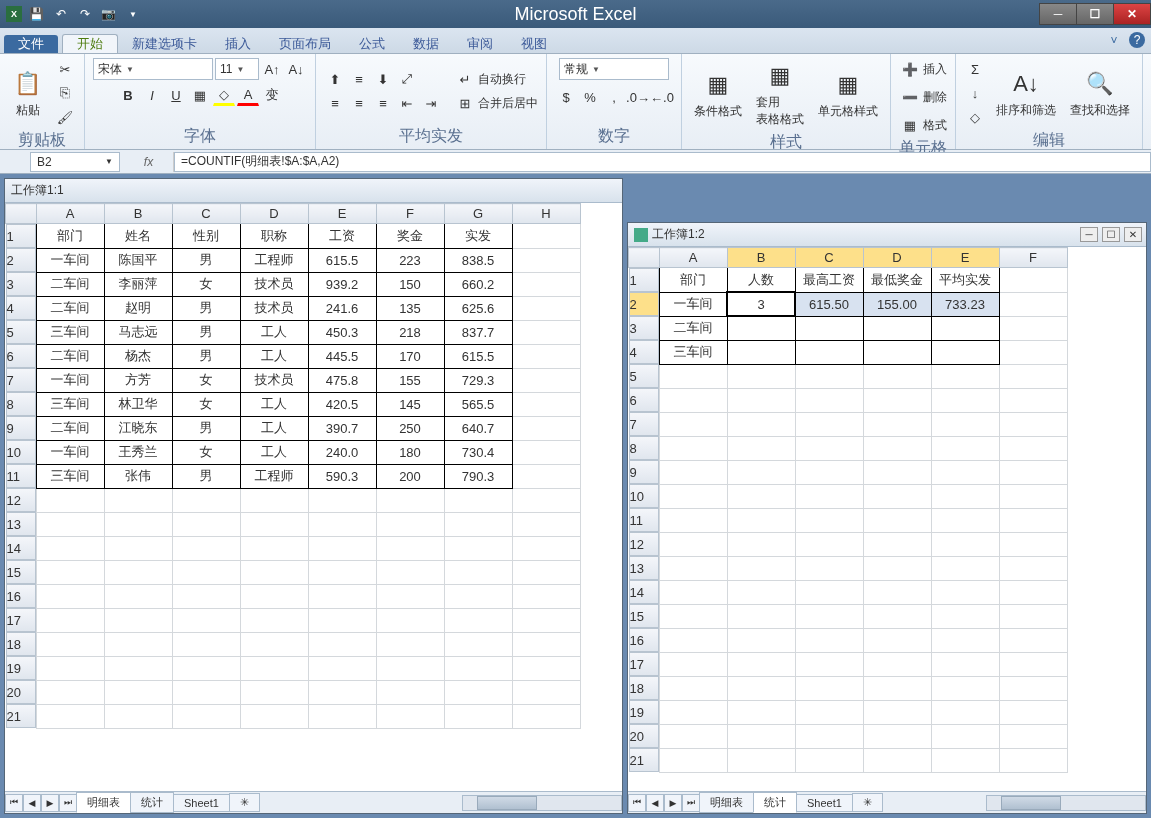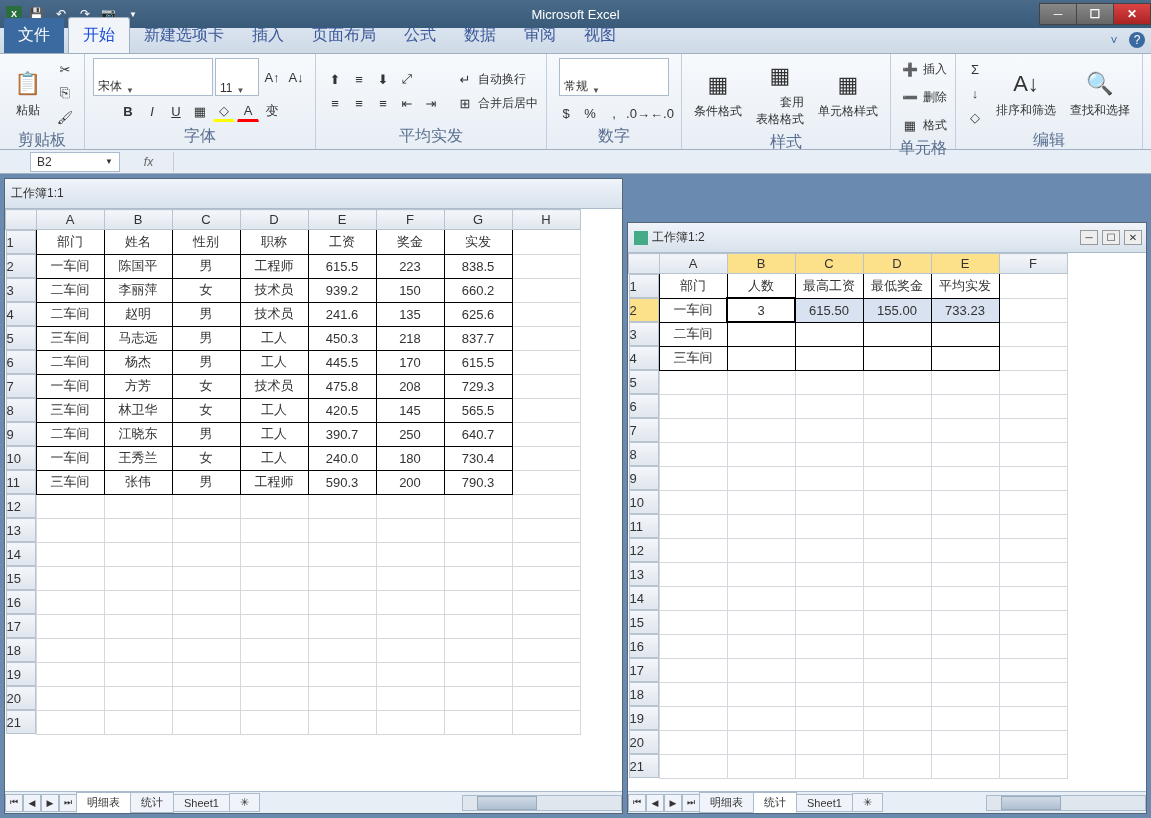--- a/index.html
+++ b/index.html
@@ -1,50 +1,50 @@
 <!DOCTYPE html>
 <html><head>
 <meta charset="utf-8">
 <style>
 * { box-sizing: border-box; margin: 0; padding: 0; font-family: "Microsoft YaHei", SimSun, Arial, sans-serif; }
 body { background: #fff; font-size: 12px; color: #333; overflow: hidden; width: 1151px; height: 818px; }
 .titlebar { height: 28px; background: linear-gradient(#4a6a8a, #3a5a7a); display: flex; align-items: center; color: #fff; position: relative; }
 .titlebar .qat { display: flex; align-items: center; gap: 6px; padding-left: 6px; }
 .titlebar .qat .qicon { width: 18px; height: 18px; display: flex; align-items: center; justify-content: center; font-size: 12px; color: #fff; }
-.titlebar .title { position: absolute; left: 50%; transform: translateX(-50%); font-size: 13px; }
+.titlebar .title { position: absolute; left: 50%; transform: translateX(-50%); font-size: 18px; }
 .titlebar .winctl { position: absolute; right: 0; display: flex; }
 .titlebar .winctl div { width: 38px; height: 22px; display: flex; align-items: center; justify-content: center; background: linear-gradient(#888, #666); border: 1px solid #444; margin-left: -1px; color: #fff; font-weight: bold; }
 .titlebar .winctl .close { background: linear-gradient(#d44, #a22); }
 .ribbon-tabs { height: 26px; background: linear-gradient(#dbe5f0, #cdd9e6); display: flex; align-items: flex-end; padding-left: 4px; position: relative; border-bottom: 1px solid #a0b0c0; }
-.ribbon-tabs .tab { padding: 7px 14px; font-size: 16px; color: #3b5998; cursor: pointer; }
+.ribbon-tabs .tab { padding: 0 14px; font-size: 13px; color: #3b5998; cursor: pointer; }
 .ribbon-tabs .tab.file { background: #3b6aa0; color: #fff; border-radius: 3px 3px 0 0; margin-right: 4px; }
-.ribbon-tabs .tab.active { background: #f1f5fa; border: 1px solid #a0b0c0; border-bottom: none; border-radius: 3px 3px 0 0; color: #1d4ed8; }
+.ribbon-tabs .tab.active { background: #f1f5fa; border: 1px solid #a0b0c0; border-bottom: none; border-radius: 3px 3px 0 0; color: #4d7c0f; }
 .ribbon-tabs .helpicons { position: absolute; right: 6px; top: 4px; display: flex; gap: 6px; }
 .ribbon-tabs .helpicons div { width: 18px; height: 18px; display: flex; align-items: center; justify-content: center; color: #3b6aa0; }
 .ribbon { height: 96px; background: linear-gradient(#f7fafd, #e8eef5); border-bottom: 1px solid #a0b0c0; display: flex; }
 .rgroup { border-right: 1px solid #c0d0e0; padding: 4px 8px 2px 8px; display: flex; flex-direction: column; justify-content: space-between; }
 .rgroup .label { text-align: center; font-size: 16px; color: #5a7090; padding-top: 2px; }
 .rgroup .body { flex: 1; display: flex; gap: 6px; align-items: center; }
 .bigbtn { display: flex; flex-direction: column; align-items: center; gap: 2px; padding: 2px 4px; cursor: pointer; }
 .bigbtn .icon { width: 32px; height: 32px; display: flex; align-items: center; justify-content: center; font-size: 22px; }
 .smallbtn { width: 22px; height: 22px; display: flex; align-items: center; justify-content: center; border: 1px solid transparent; cursor: pointer; font-size: 13px; }
-.combo { height: 38px; border: 1px solid #abc; background: #fff; display: flex; align-items: flex-end; padding: 0 4px; font-size: 12px; }
+.combo { height: 22px; border: 1px solid #abc; background: #fff; display: flex; align-items: center; padding: 0 4px; font-size: 12px; }
 .combo .dd { margin-left: 4px; font-size: 8px; color: #555; }
 .stack { display: flex; flex-direction: column; gap: 2px; }
 .row { display: flex; gap: 2px; align-items: center; }
 .formulabar { height: 24px; background: #e8eef5; border-bottom: 1px solid #a0b0c0; display: flex; align-items: center; }
 .namebox { width: 90px; height: 20px; border: 1px solid #abc; background: #fff; margin: 0 4px 0 30px; display: flex; align-items: center; padding: 0 6px; }
 .namebox .dd { margin-left: auto; font-size: 8px; }
 .fxlabel { width: 50px; text-align: center; font-style: italic; color: #666; border-right: 1px solid #ccc; height: 20px; display: flex; align-items: center; justify-content: center; }
 .formula { flex: 1; height: 20px; border: 1px solid #abc; background: #fff; display: flex; align-items: center; padding: 0 6px; font-family: SimSun, monospace; }
 .workspace { display: flex; height: calc(818px - 28px - 26px - 96px - 24px); background: #6a8ab0; padding: 4px; gap: 4px; }
 .wbwin { background: #fff; border: 1px solid #567; display: flex; flex-direction: column; }
 .wbwin.left { flex: 1; }
 .wbwin.right { width: 520px; margin-top: 44px; }
-.wbwin .wtitle { height: 30px; background: linear-gradient(#f0f4fa, #d8e2ec); border-bottom: 1px solid #abc; display: flex; align-items: center; padding: 0 6px; font-size: 12px; position: relative; }
+.wbwin .wtitle { height: 24px; background: linear-gradient(#f0f4fa, #d8e2ec); border-bottom: 1px solid #abc; display: flex; align-items: center; padding: 0 6px; font-size: 12px; position: relative; }
 .wbwin .wtitle .wicon { width: 14px; height: 14px; background: #4a8; margin-right: 4px; }
 .wbwin .wtitle .wctl { position: absolute; right: 4px; display: flex; gap: 4px; }
 .wbwin .wtitle .wctl div { width: 18px; height: 15px; border: 1px solid #999; background: #eee; display: flex; align-items: center; justify-content: center; font-size: 10px; cursor: pointer; }
 .sheet { flex: 1; overflow: hidden; display: flex; flex-direction: column; }
 .grid { flex: 1; overflow: auto; }
 table.ss { border-collapse: collapse; font-size: 13px; font-family: SimSun, Arial; }
 table.ss th { background: linear-gradient(#f4f6fa, #e0e6ee); border: 1px solid #b8c4d0; font-weight: normal; color: #333; text-align: center; }
 table.ss th.col { height: 20px; min-width: 68px; }
 table.ss th.row { width: 30px; height: 24px; }
 table.ss th.selcol { background: #fde08a; }
@@ -190,21 +190,21 @@
   </div>
 
   <div class="rgroup">
     <div class="body">
       <div class="bigbtn">
           <div class="icon">▦</div>
           <span>条件格式</span>
         </div>
       <div class="bigbtn">
           <div class="icon">▦</div>
-          <span style="white-space:pre-line;text-align:right">套用
+          <span style="white-space:pre-line;text-align:left">套用
 表格格式</span>
         </div>
       <div class="bigbtn">
           <div class="icon">▦</div>
           <span>单元格样式</span>
         </div>
     </div>
     <div class="label">样式</div>
   </div>
 
@@ -245,20 +245,23 @@
     <div class="label">编辑</div>
   </div>
 </div>
 
 <div class="formulabar">
   <div class="namebox">
       <span>B2</span>
       <span class="dd">▼</span>
     </div>
   <div class="fxlabel">fx</div>
+  <div class="formula">
+      <span>=COUNTIF(明细表!$A:$A,A2)</span>
+    </div>
 </div>
 
 <div class="workspace">
 
   <div class="wbwin left">
     <div class="wtitle">
       <span>工作簿1:1</span>
     </div>
     <div class="sheet">
       <div class="grid">
@@ -343,21 +346,21 @@
                 <td class="bordered">615.5</td>
                 <td></td>
               </tr>
               <tr>
                 <th class="row">7</th>
                 <td class="bordered">一车间</td>
                 <td class="bordered">方芳</td>
                 <td class="bordered">女</td>
                 <td class="bordered">技术员</td>
                 <td class="bordered">475.8</td>
-                <td class="bordered">208</td>
+                <td class="bordered">155</td>
                 <td class="bordered">729.3</td>
                 <td></td>
               </tr>
               <tr>
                 <th class="row">8</th>
                 <td class="bordered">三车间</td>
                 <td class="bordered">林卫华</td>
                 <td class="bordered">女</td>
                 <td class="bordered">工人</td>
                 <td class="bordered">420.5</td>

